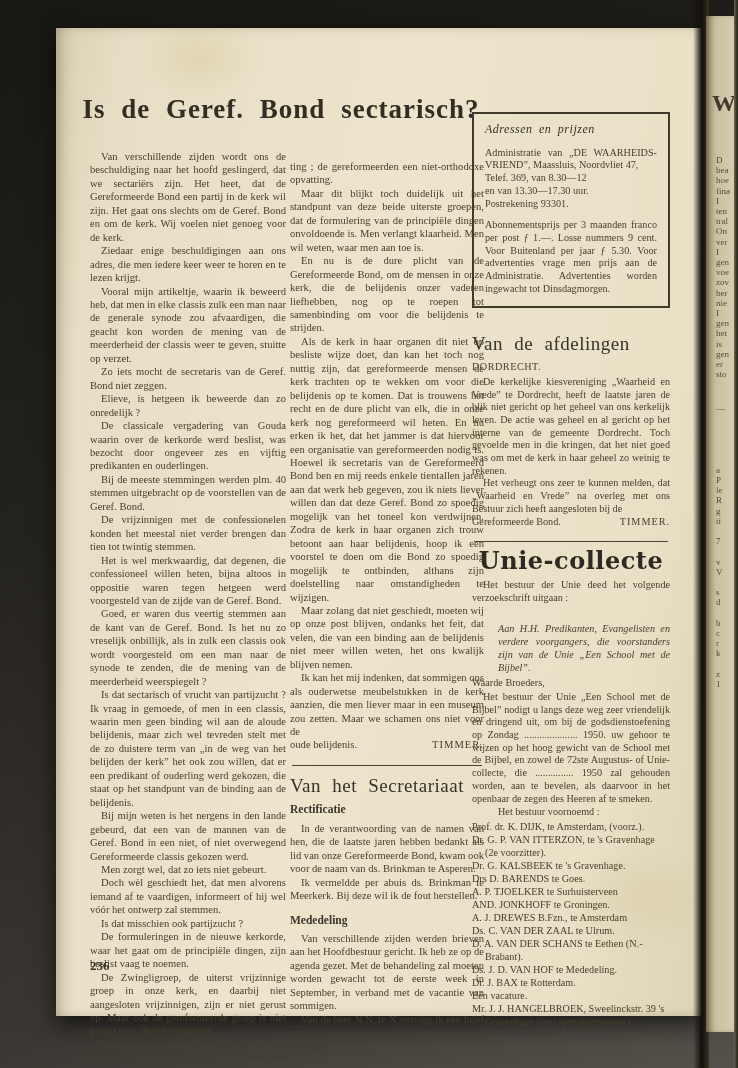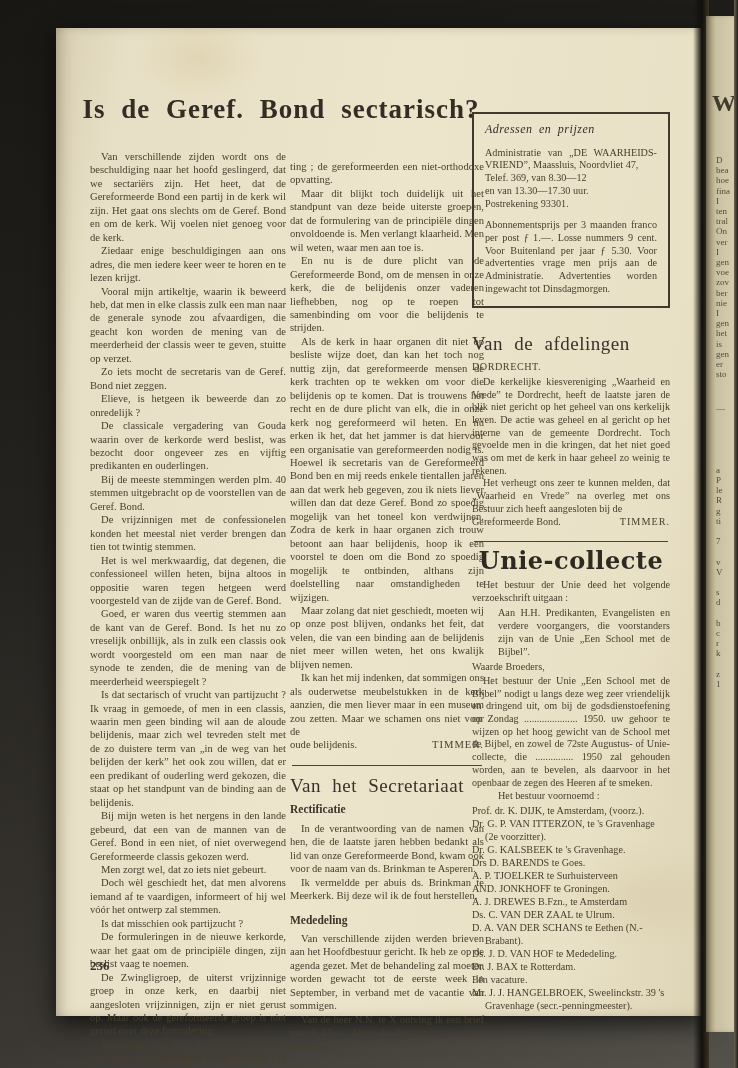--- a/index.html
+++ b/index.html
@@ -47,21 +47,21 @@
   .section-heading{font-size:19px;font-weight:normal;word-spacing:6px;letter-spacing:.5px;margin:4px 0 10px;color:#38322a;}
   .sub-heading{font-size:11.5px;font-weight:bold;margin:11px 0 5px;color:#3b342a;}
   .caps-label{margin:0 0 2px;letter-spacing:.5px;}
   
   .adressen-box{border:2px solid #403a2d;padding:9px 11px 11px;margin-bottom:30px;}
   .adressen-title{font-style:italic;font-weight:normal;font-size:12px;letter-spacing:.5px;word-spacing:3px;margin:0 0 11px;color:#352f26;}
   .centered{margin:0;text-indent:0;}
   .box-gap{height:9px;}
   
   .unie-heading{font-family:"DejaVu Serif","Liberation Serif",serif;font-weight:bold;font-size:24px;text-align:center;letter-spacing:.5px;margin:10px 0 11px;color:#2e2921;}
-  .italic-block{margin:3px 0 3px 26px;}
+  .italic-block{font-style:italic;margin:19px 0 3px 26px;}
   .italic-block .para{text-indent:0;}
   .salutation{margin:1px 0;text-indent:0;}
   .board-label{margin:1px 0;text-indent:26px;text-align:left;}
   .member{margin:0;padding-left:13px;text-indent:-13px;text-align:left;line-height:13px;}
   .page-number{position:absolute;left:34px;top:930px;font-size:13px;font-weight:bold;color:#3a342a;}
   
   .np-title{margin:74px 0 0 6px;font-size:24px;font-weight:bold;color:#413a2c;}
   .np-frag{margin:0 0 0 10px;font-size:9px;line-height:10.2px;color:#554c38;white-space:pre;}
   .np-block-top{margin-top:38px;}
   .np-block-bottom{margin-top:24px;}

